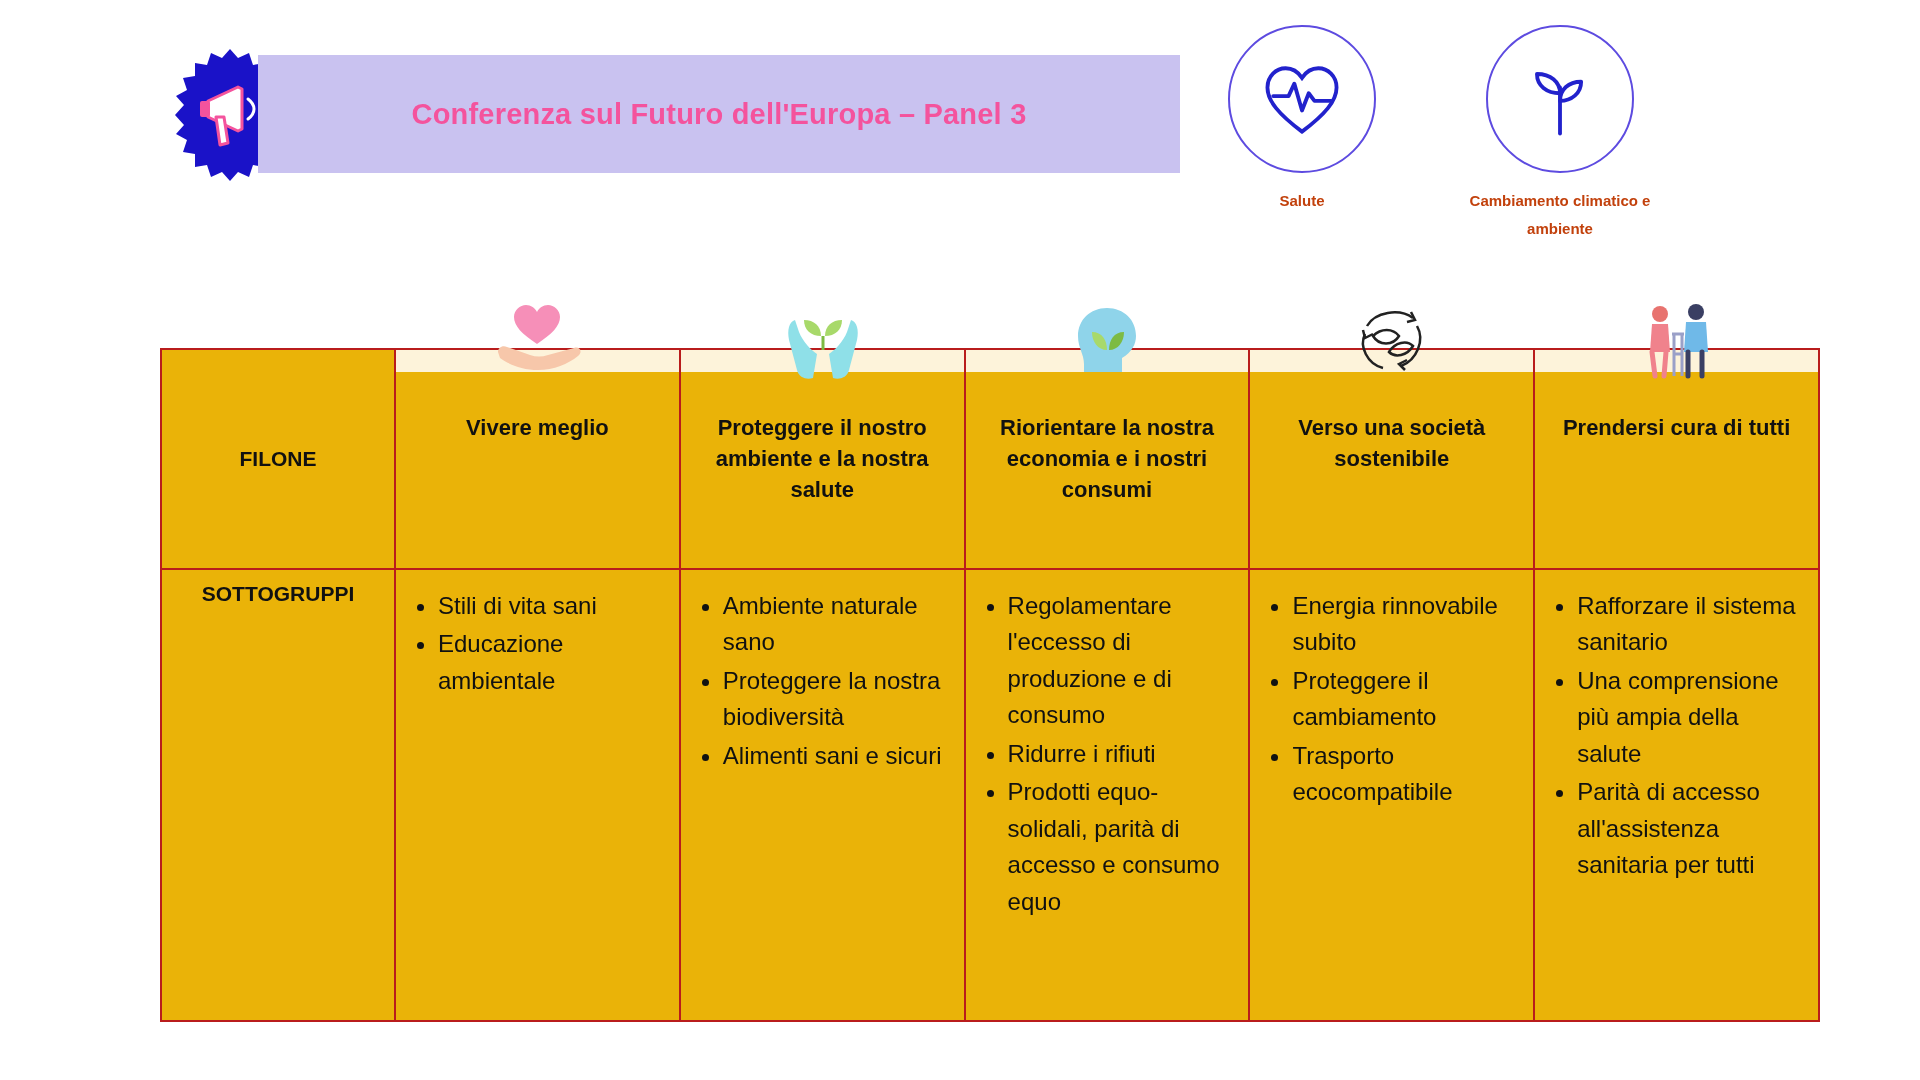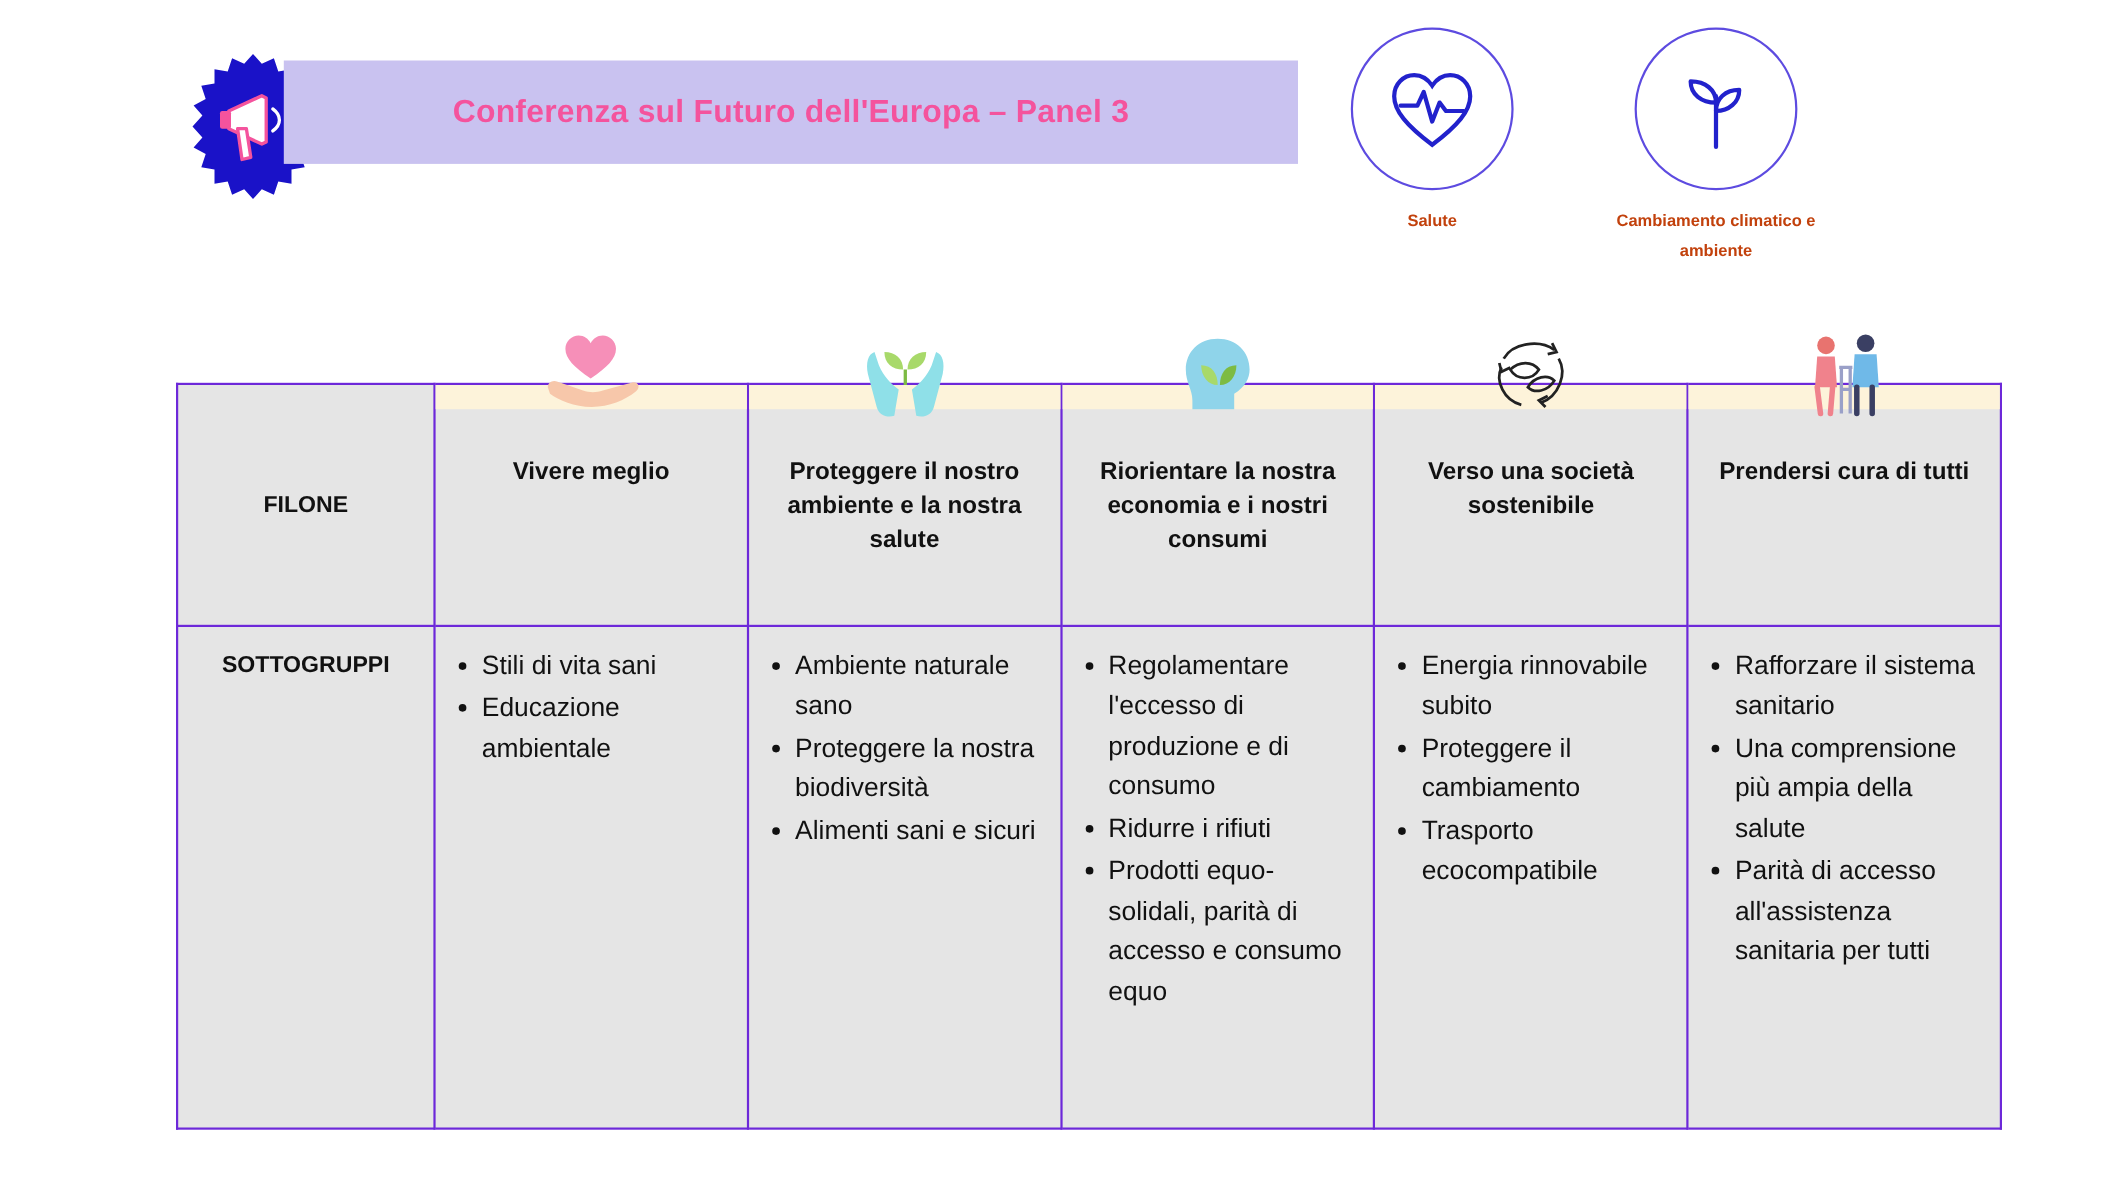--- a/index.html
+++ b/index.html
@@ -26,21 +26,21 @@
     top: 55px;
     width: 1020px;
     height: 118px;
   }
 
   .title-banner {
     position: absolute;
     left: 98px;
     top: 0;
     width: 922px;
-    height: 94px;
+    height: 118px;
     background: #c9c2f0;
     display: flex;
     flex-direction: column;
     align-items: center;
     justify-content: center;
   }
 
   .title-line {
     color: #f4539d;
     font-size: 29px;
@@ -96,23 +96,23 @@
     width: 1660px;
   }
 
   table.matrix {
     border-collapse: collapse;
     width: 1660px;
     table-layout: fixed;
   }
 
   table.matrix td {
-    border: 2px solid #6d28d9;
+    border: 2px solid #b91c1c;
     vertical-align: top;
-    background: #e5e5e5;
+    background: #eab308;
   }
 
   td.rowhead {
     width: 232px;
     text-align: center;
     font-size: 21px;
     font-weight: bold;
     color: #111111;
   }
 
@@ -154,21 +154,21 @@
     width: 110px;
     height: 96px;
   }
 
   tr.body-row td {
     height: 420px;
     padding: 18px 16px 12px 16px;
   }
   tr.body-row td.rowhead {
     vertical-align: top;
-    padding-top: 23px;
+    padding-top: 12px;
   }
 
   ul.items {
     margin: 0;
     padding-left: 26px;
     font-size: 24px;
     color: #111111;
     line-height: 1.52;
   }
   ul.items li { margin-bottom: 2px; }

